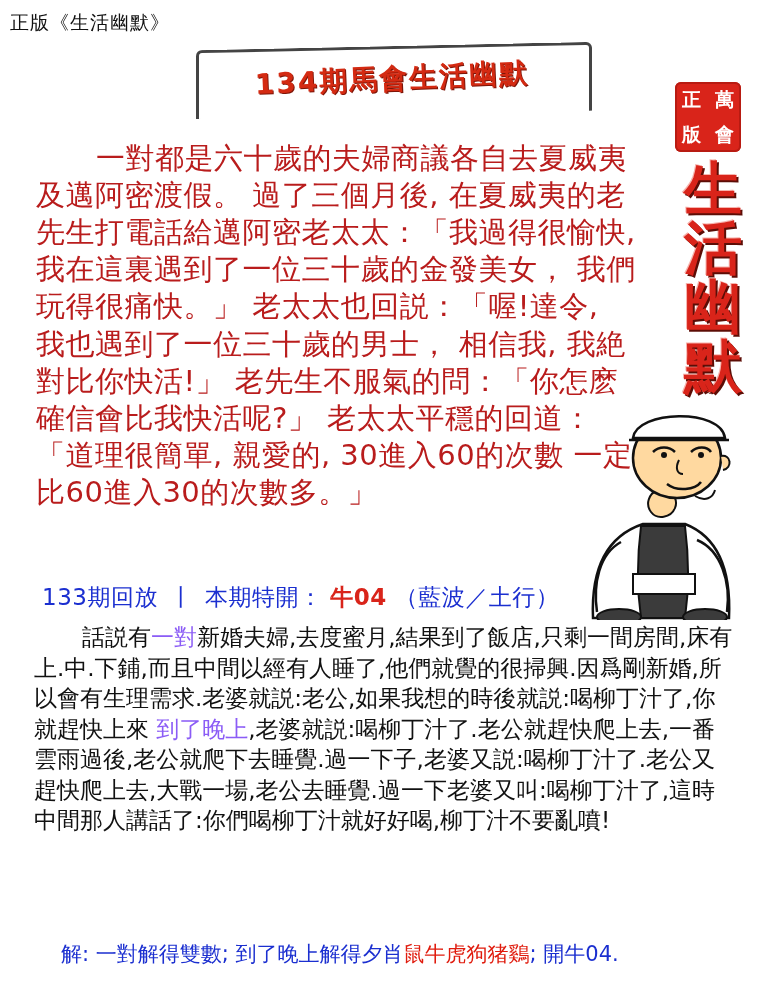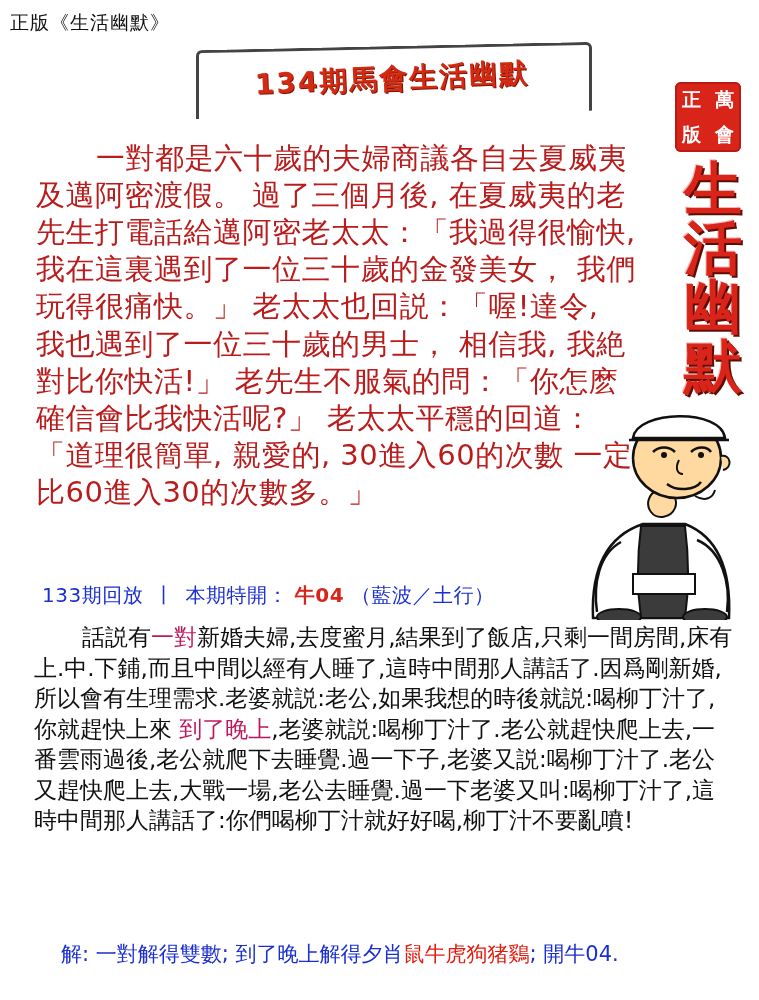--- a/index.html
+++ b/index.html
@@ -130,21 +130,21 @@
     top: 398px;
     width: 210px;
     height: 222px;
   }
 
   
   .info-line {
     position: absolute;
     left: 42px;
     top: 582px;
-    font-size: 20px;
+    font-size: 23px;
     color: #1b2fd0;
     font-family: "DejaVu Sans", sans-serif;
     letter-spacing: 0.5px;
     white-space: nowrap;
   }
   .info-line .sep { color: #1b2fd0; margin: 0 4px; }
   .info-line .hl { color: #d9241a; font-weight: bold; }
 
   
   .story2 {
@@ -152,21 +152,21 @@
     left: 34px;
     top: 622px;
     width: 700px;
     font-size: 23px;
     line-height: 1.33;
     color: #111;
     font-family: "DejaVu Sans", sans-serif;
     text-indent: 48px;
     letter-spacing: 0px;
   }
-  .story2 .red { color: #be185d; }
+  .story2 .red { color: #8b5cf6; }
 
   
   .answer {
     position: absolute;
     left: 34px;
     top: 940px;
     width: 710px;
     font-size: 21px;
     color: #1b2fd0;
     font-family: "DejaVu Sans", sans-serif;
@@ -242,21 +242,21 @@
 
   <div class="info-line">
     <span>133期回放</span>
     <span class="sep">丨</span>
     <span>本期特開：</span>
     <span class="hl">牛04</span>
     <span>（藍波／土行）</span>
   </div>
 
   <div class="story2">
-    <span>話説有</span><span class="red">一對</span><span>新婚夫婦,去度蜜月,結果到了飯店,只剩一間房間,床有上.中.下鋪,而且中間以經有人睡了,這時中間那人講話了.因爲剛新婚,所以會有生理需求.老婆就説:老公,如果我想的時後就説:喝柳丁汁了,你就趕快上來 </span><span class="red">到了晚上</span><span>,老婆就説:喝柳丁汁了.老公就趕快爬上去,一番雲雨過後,老公就爬下去睡覺.過一下子,老婆又説:喝柳丁汁了.老公又趕快爬上去,大戰一場,老公去睡覺.過一下老婆又叫:喝柳丁汁了,這時中間那人講話了:你們喝柳丁汁就好好喝,柳丁汁不要亂噴!</span>
+    <span>話説有</span><span class="red">一對</span><span>新婚夫婦,去度蜜月,結果到了飯店,只剩一間房間,床有上.中.下鋪,而且中間以經有人睡了,他們就覺的很掃興.因爲剛新婚,所以會有生理需求.老婆就説:老公,如果我想的時後就説:喝柳丁汁了,你就趕快上來 </span><span class="red">到了晚上</span><span>,老婆就説:喝柳丁汁了.老公就趕快爬上去,一番雲雨過後,老公就爬下去睡覺.過一下子,老婆又説:喝柳丁汁了.老公又趕快爬上去,大戰一場,老公去睡覺.過一下老婆又叫:喝柳丁汁了,這時中間那人講話了:你們喝柳丁汁就好好喝,柳丁汁不要亂噴!</span>
   </div>
 
   <div class="answer">
     <span>解:</span>
     <span>一對解得雙數; 到了晚上解得夕肖</span><span class="red">鼠牛虎狗猪鷄</span><span>; 開牛04.</span>
   </div>
 
 </div>
 
 </body></html>

